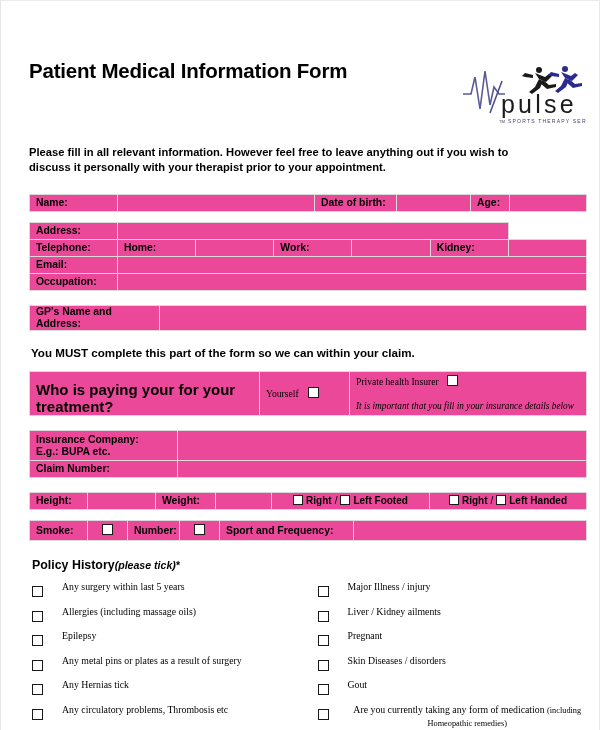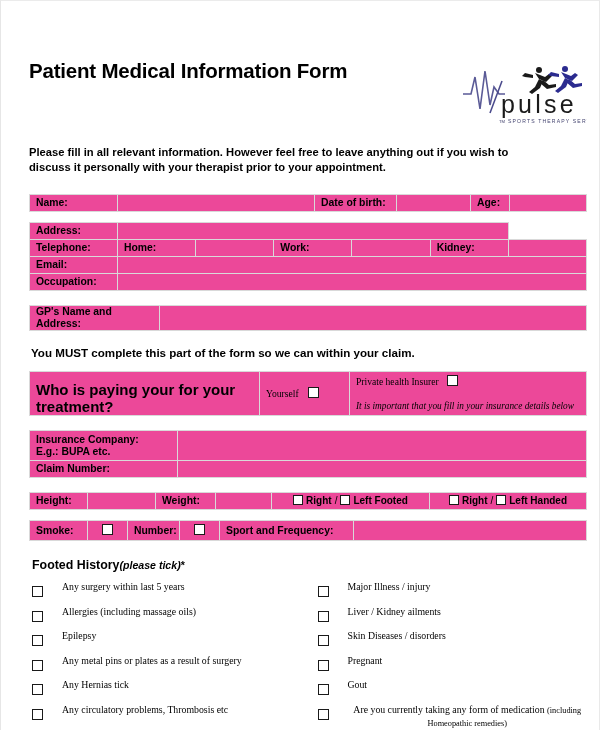--- a/index.html
+++ b/index.html
@@ -322,21 +322,21 @@
         <td class="blank" style="width:40px; text-align:center; padding-left:0;">
           <span class="cb cb-lg"></span>
         </td>
         <td class="lbl" style="width:134px">Sport and Frequency:</td>
         <td class="blank"></td>
       </tr>
     </tbody>
       </table>
 
     <div class="mh-head">
-      <span>Footed History</span><span class="it">(please tick)</span><span class="st">*</span>
+      <span>Policy History</span><span class="it">(please tick)</span><span class="st">*</span>
     </div>
 
     <div class="mh-grid">
       <div class="mh-col left">
         <div class="mh-row">
           <span class="cbwrap"><span class="cb cb-lg"></span></span>
           <span class="mh-txt">Any surgery within last 5 years</span>
         </div>
         <div class="mh-row">
           <span class="cbwrap"><span class="cb cb-lg"></span></span>
@@ -364,25 +364,25 @@
         <div class="mh-row">
           <span class="cbwrap"><span class="cb cb-lg"></span></span>
           <span class="mh-txt">Major Illness / injury</span>
         </div>
         <div class="mh-row">
           <span class="cbwrap"><span class="cb cb-lg"></span></span>
           <span class="mh-txt">Liver / Kidney ailments</span>
         </div>
         <div class="mh-row">
           <span class="cbwrap"><span class="cb cb-lg"></span></span>
+          <span class="mh-txt">Pregnant</span>
+        </div>
+        <div class="mh-row">
+          <span class="cbwrap"><span class="cb cb-lg"></span></span>
           <span class="mh-txt">Skin Diseases / disorders</span>
-        </div>
-        <div class="mh-row">
-          <span class="cbwrap"><span class="cb cb-lg"></span></span>
-          <span class="mh-txt">Pregnant</span>
         </div>
         <div class="mh-row">
           <span class="cbwrap"><span class="cb cb-lg"></span></span>
           <span class="mh-txt">Gout</span>
         </div>
         <div class="mh-row">
           <span class="cbwrap"><span class="cb cb-lg"></span></span>
           <span class="mh-txt"><span>Are you currently taking any form of medication </span><span class="small">(including Homeopathic remedies)</span></span>
         </div>
       </div>

